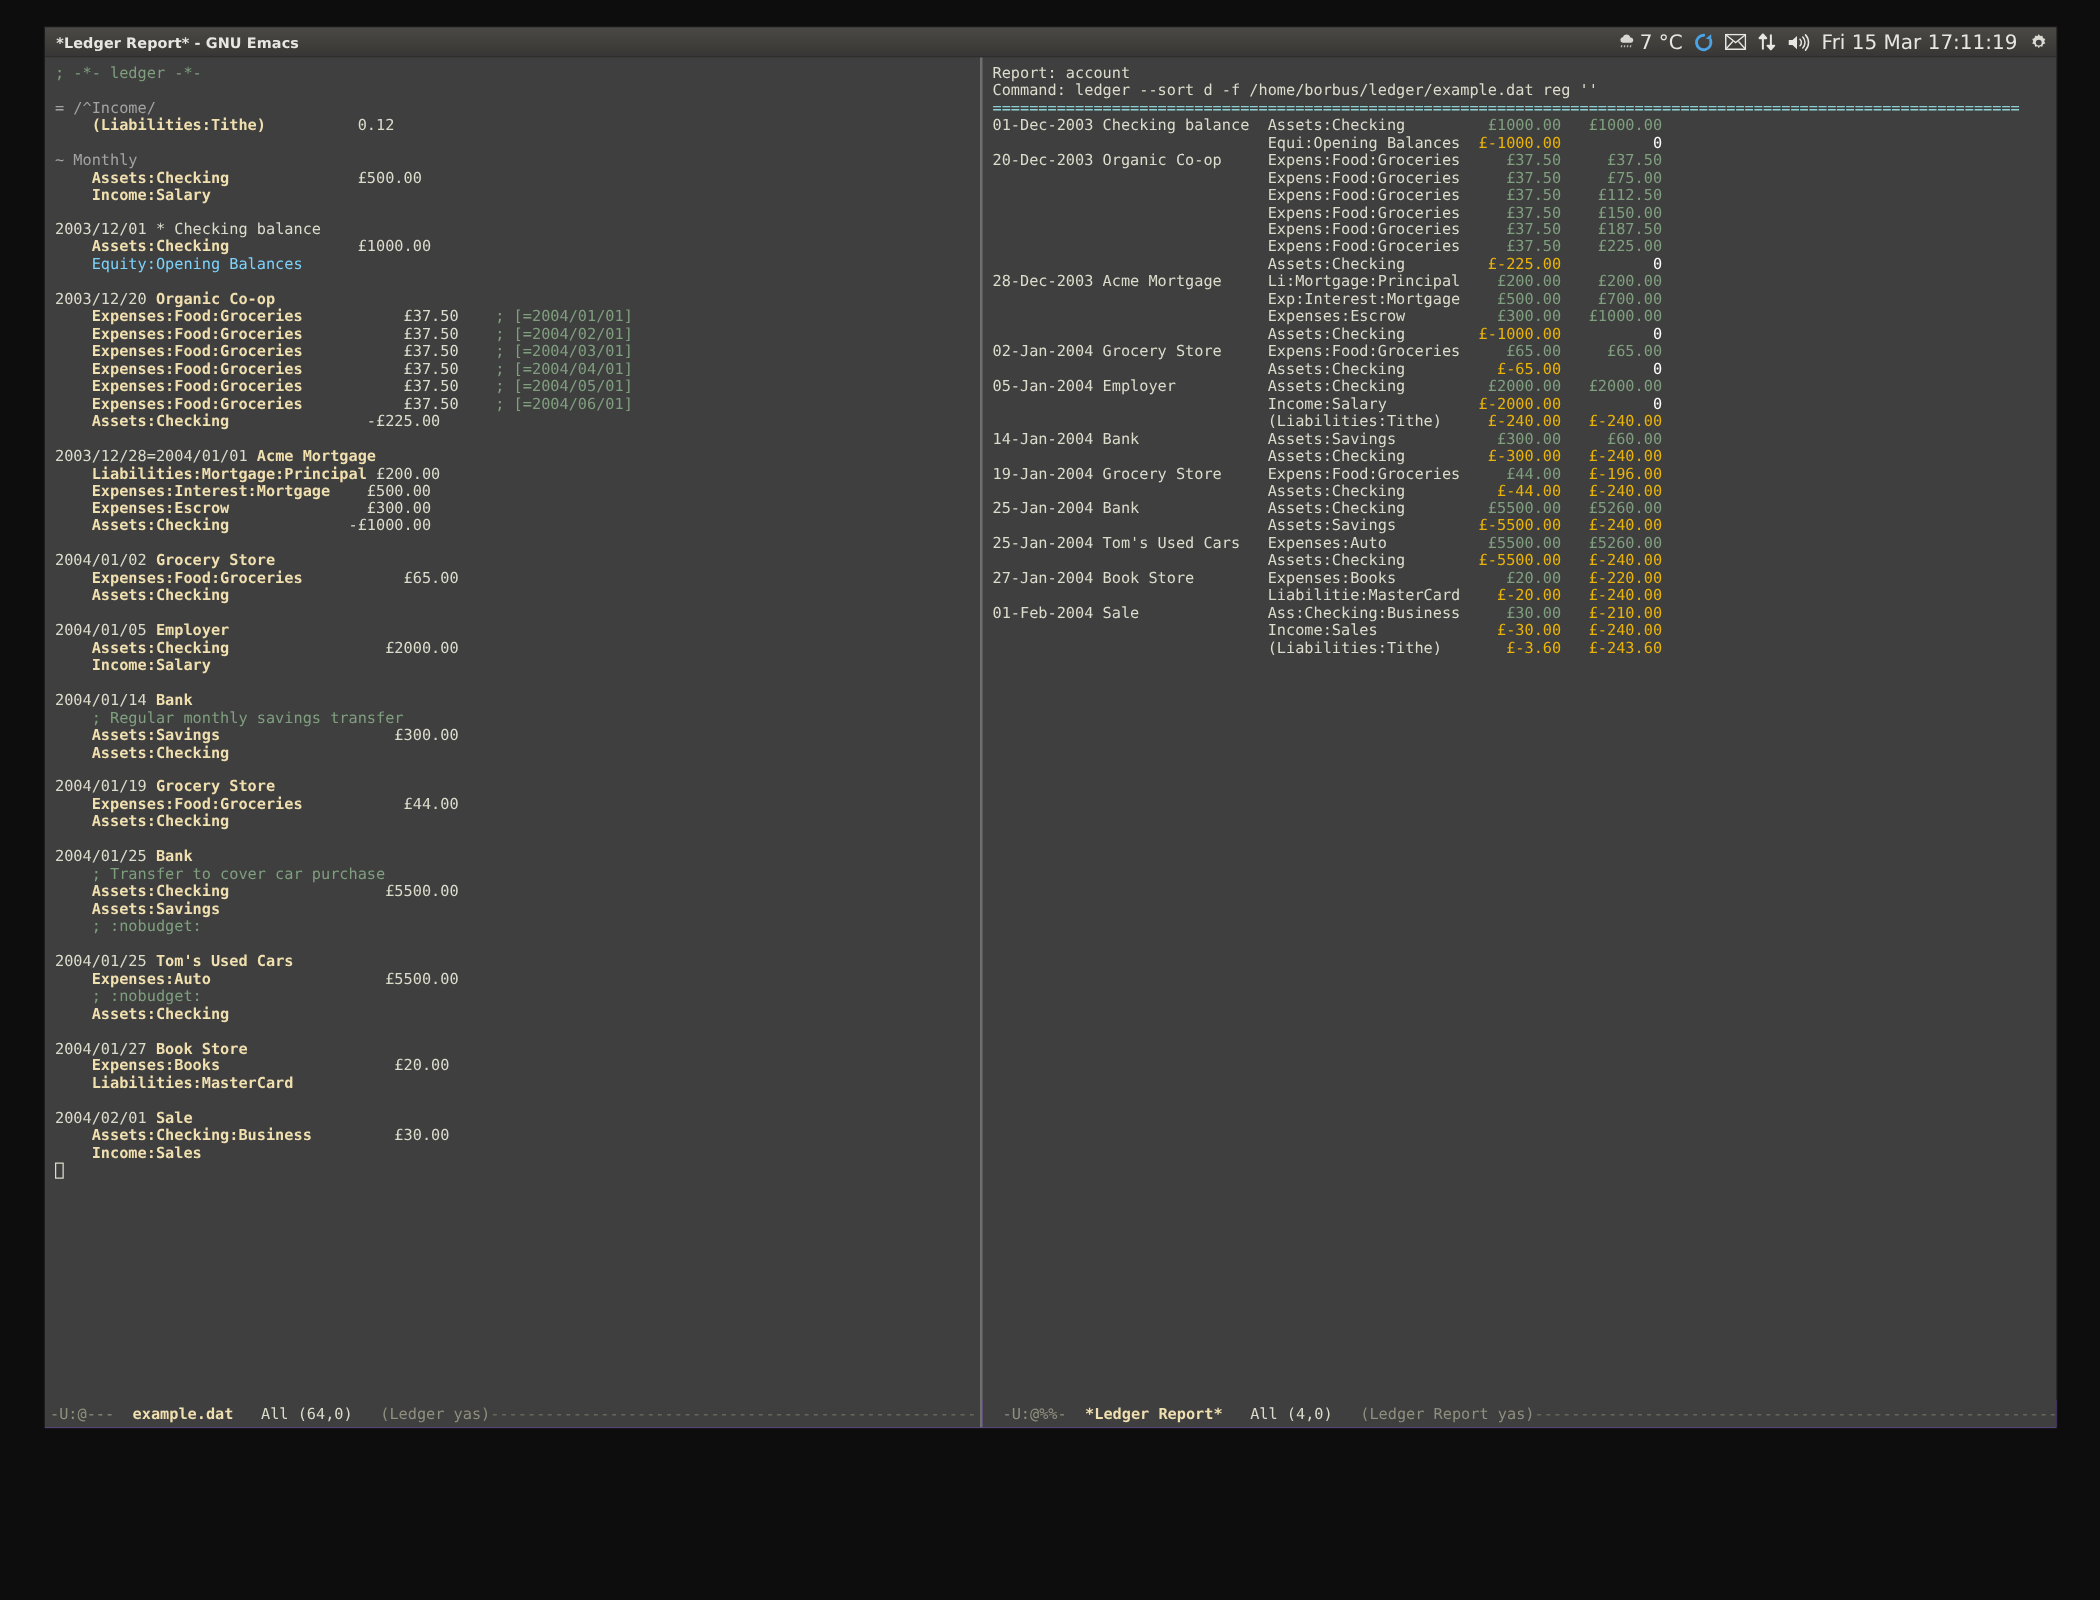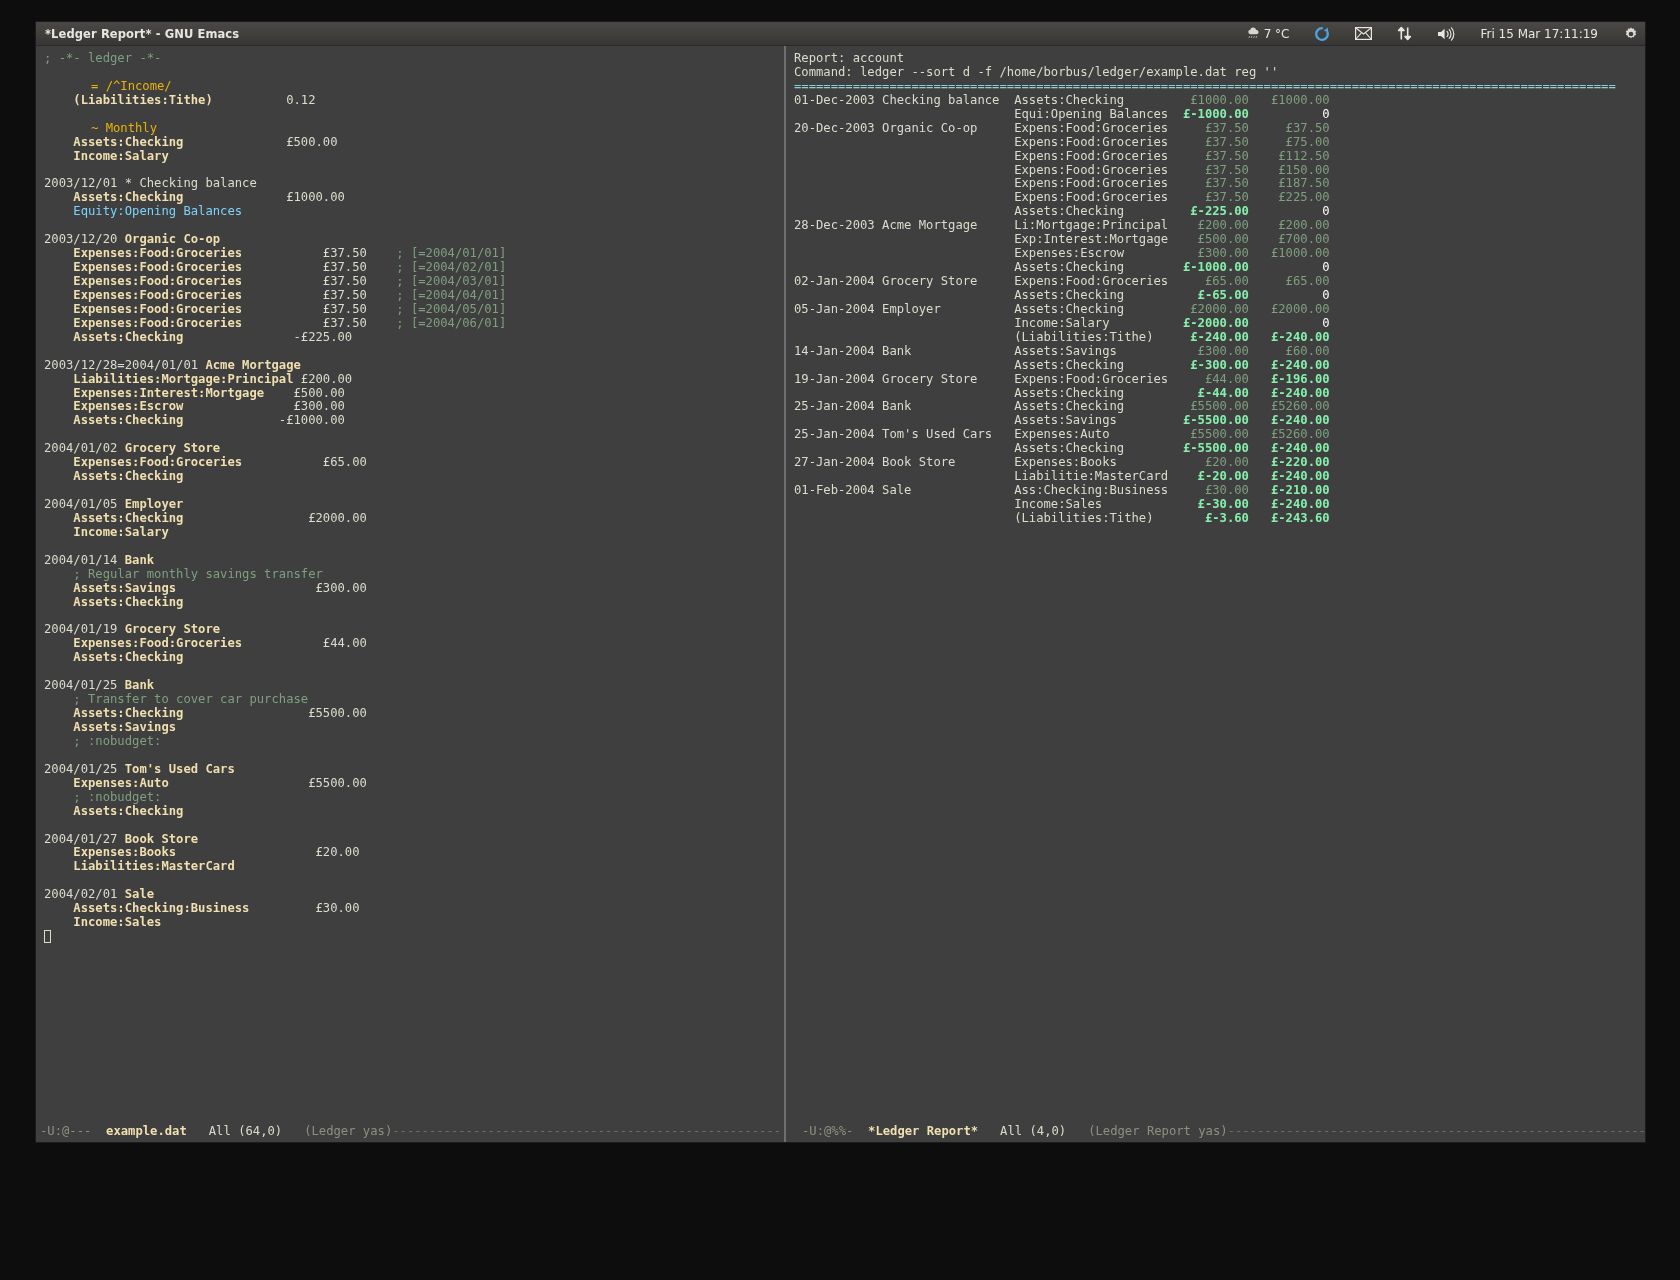--- a/index.html
+++ b/index.html
@@ -53,24 +53,24 @@
     letter-spacing: 0.1px;
     white-space: nowrap;
   }
   .tray {
     position: absolute;
     right: 6px;
     top: 0;
     height: 23px;
     display: flex;
     align-items: center;
-    gap: 25px;
+    gap: 9px;
     color: #e8e6e1;
     font-family: "DejaVu Sans", "Liberation Sans", sans-serif;
-    font-size: 12px;
+    font-size: 16px;
   }
   .tray .tray-item {
     display: flex;
     align-items: center;
     gap: 3px;
     white-space: nowrap;
   }
   .tray svg { display: block; }
 
   
@@ -99,31 +99,31 @@
   }
   .buf .ln { height: 13.95px; }
 
   
   .f-comment   { color: #7f9f7f; }
   .f-date      { color: #dcdccc; }
   .f-payee     { color: #f0dfaf; font-weight: bold; margin-top: 29px; }
   .f-acct      { color: #f0dfaf; font-weight: bold; }
   .f-acct-dim  { color: #7dd3fc; }
   .f-amount    { color: #dcdccc; text-align: center; }
-  .f-auto      { color: #eab308; margin-left: 47px; }
+  .f-auto      { color: #a3a3a3; }
   .f-pending   { color: #dcdccc; }
   .f-xact-note { color: #7f9f7f; }
 
   
   .r-label   { color: #dcdccc; }
   .r-rule    { color: #8cd0d3; }
   .r-date    { color: #dcdccc; }
   .r-acct    { color: #dcdccc; }
   .r-pos     { color: #7f9f7f; }
-  .r-neg     { color: #86efac; font-weight: bold; }
+  .r-neg     { color: #eab308; }
   .r-zero    { color: #ffffff; }
 
   
   .cursor {
     display: inline-block;
     width: 7.35px;
     height: 13px;
     vertical-align: -2px;
     border: 1px solid #dcdccc;
     box-sizing: border-box;

